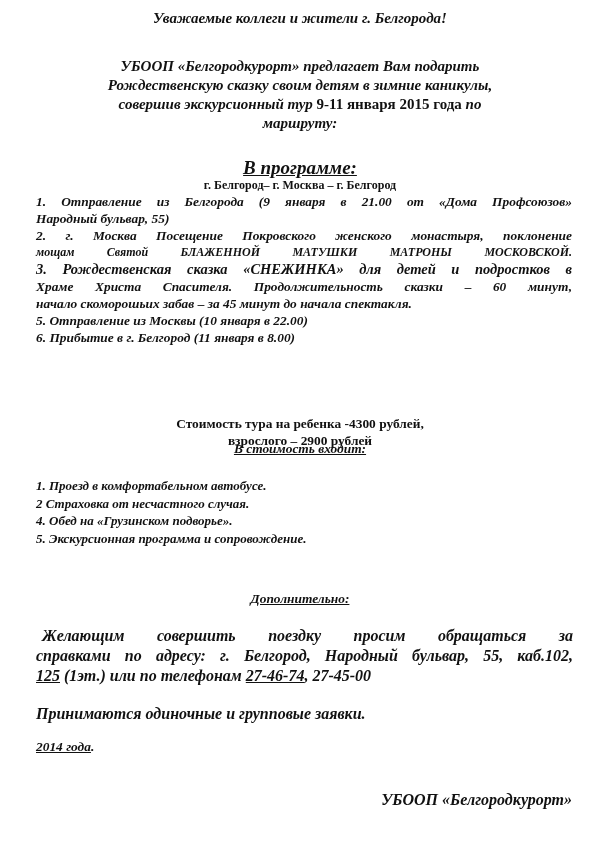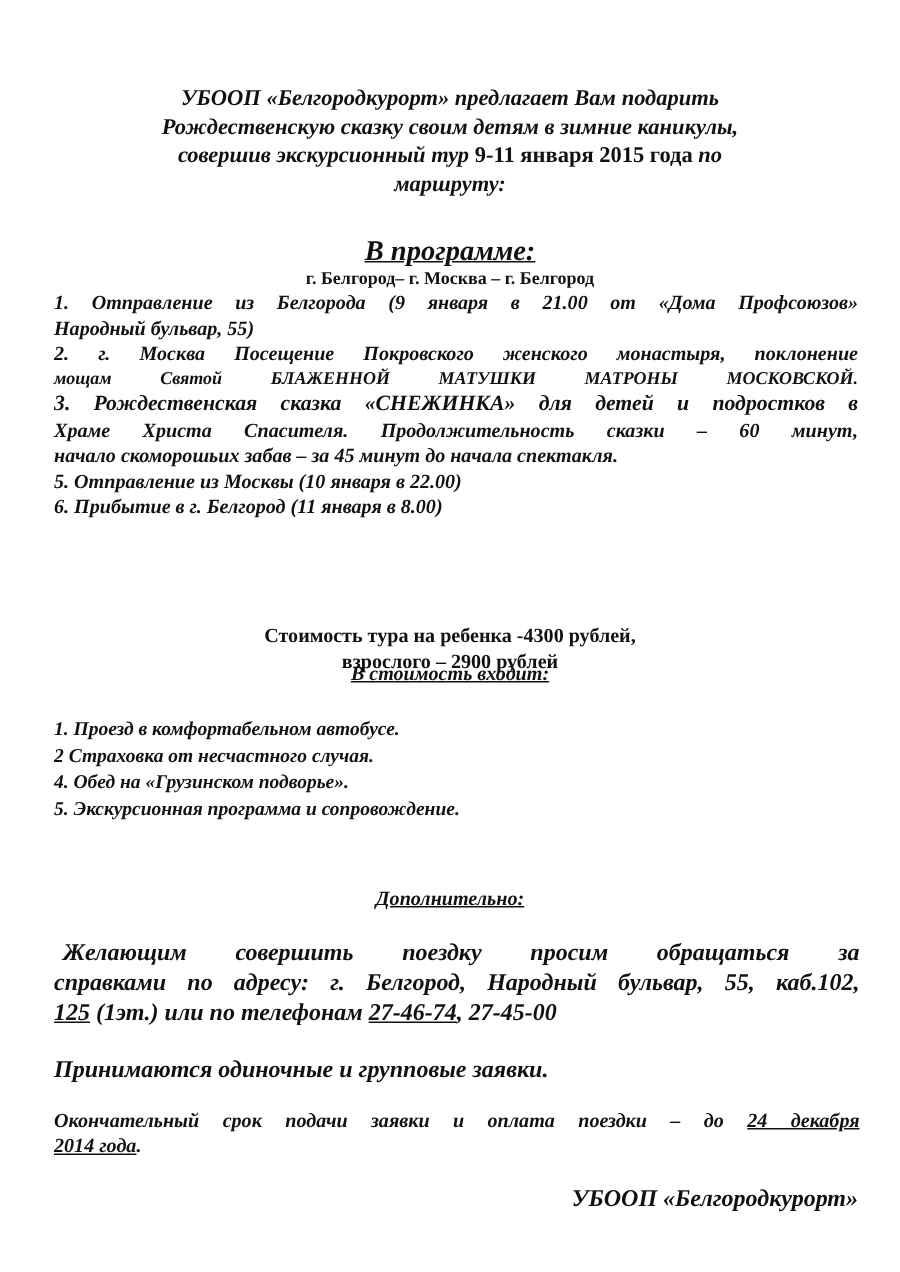--- a/index.html
+++ b/index.html
@@ -19,20 +19,21 @@
   .f13 { font-size: 13px; line-height: 16.5px; }
   .j { text-align: justify; text-align-last: justify; }
   .list { left: 36px; width: 536px; }
   .line { display: block; white-space: nowrap; }
 </style>
 </head>
 <body>
 
 <div class="page">
 
+  <div class="abs c bi f15" style="top:9px;">Уважаемые коллеги и жители г. Белгорода!</div>
 
   <div class="abs c bi f15" style="top:57px;">
     <span class="line">УБООП «Белгородкурорт» предлагает Вам подарить</span>
     <span class="line">Рождественскую сказку своим детям в зимние каникулы,</span>
     <span class="line"><span>совершив экскурсионный тур </span><span class="b" style="font-style:normal;">9-11 января  2015 года </span><span>по</span></span>
     <span class="line">маршруту:</span>
   </div>
 
   <div class="abs c b f15" style="top:156px; font-size:12px;">г. Белгород– г. Москва – г. Белгород</div>
 
@@ -68,19 +69,18 @@
 
   <div class="abs bi" style="top:626px; left:36px; width:537px; font-size:16px; line-height:20px;">
     <div class="j" style="padding-left:6px;">Желающим совершить поездку просим обращаться за</div>
     <div class="j">справками по адресу: г. Белгород, Народный бульвар, 55, каб.102,</div>
     <div><span class="u">125</span><span> (1эт.) или по телефонам </span><span class="u">27-46-74</span><span>, </span><span>27-45-00</span></div>
   </div>
 
   <div class="abs bi" style="top:704px; left:36px; font-size:16px; line-height:20px;">Принимаются одиночные и групповые заявки.</div>
 
   <div class="abs bi f14" style="top:738px; left:36px; width:537px;">
-    <div class="j"><span>Окончательный срок подачи заявки и оплата поездки – до </span><span class="u">24 декабря</span></div>
     <div><span class="u">2014 года</span><span>.</span></div>
   </div>
 
   <div class="abs bi" style="top:790px; right:28px; font-size:16px; line-height:20px;">УБООП «Белгородкурорт»</div>
 
 </div>
 
 </body></html>

